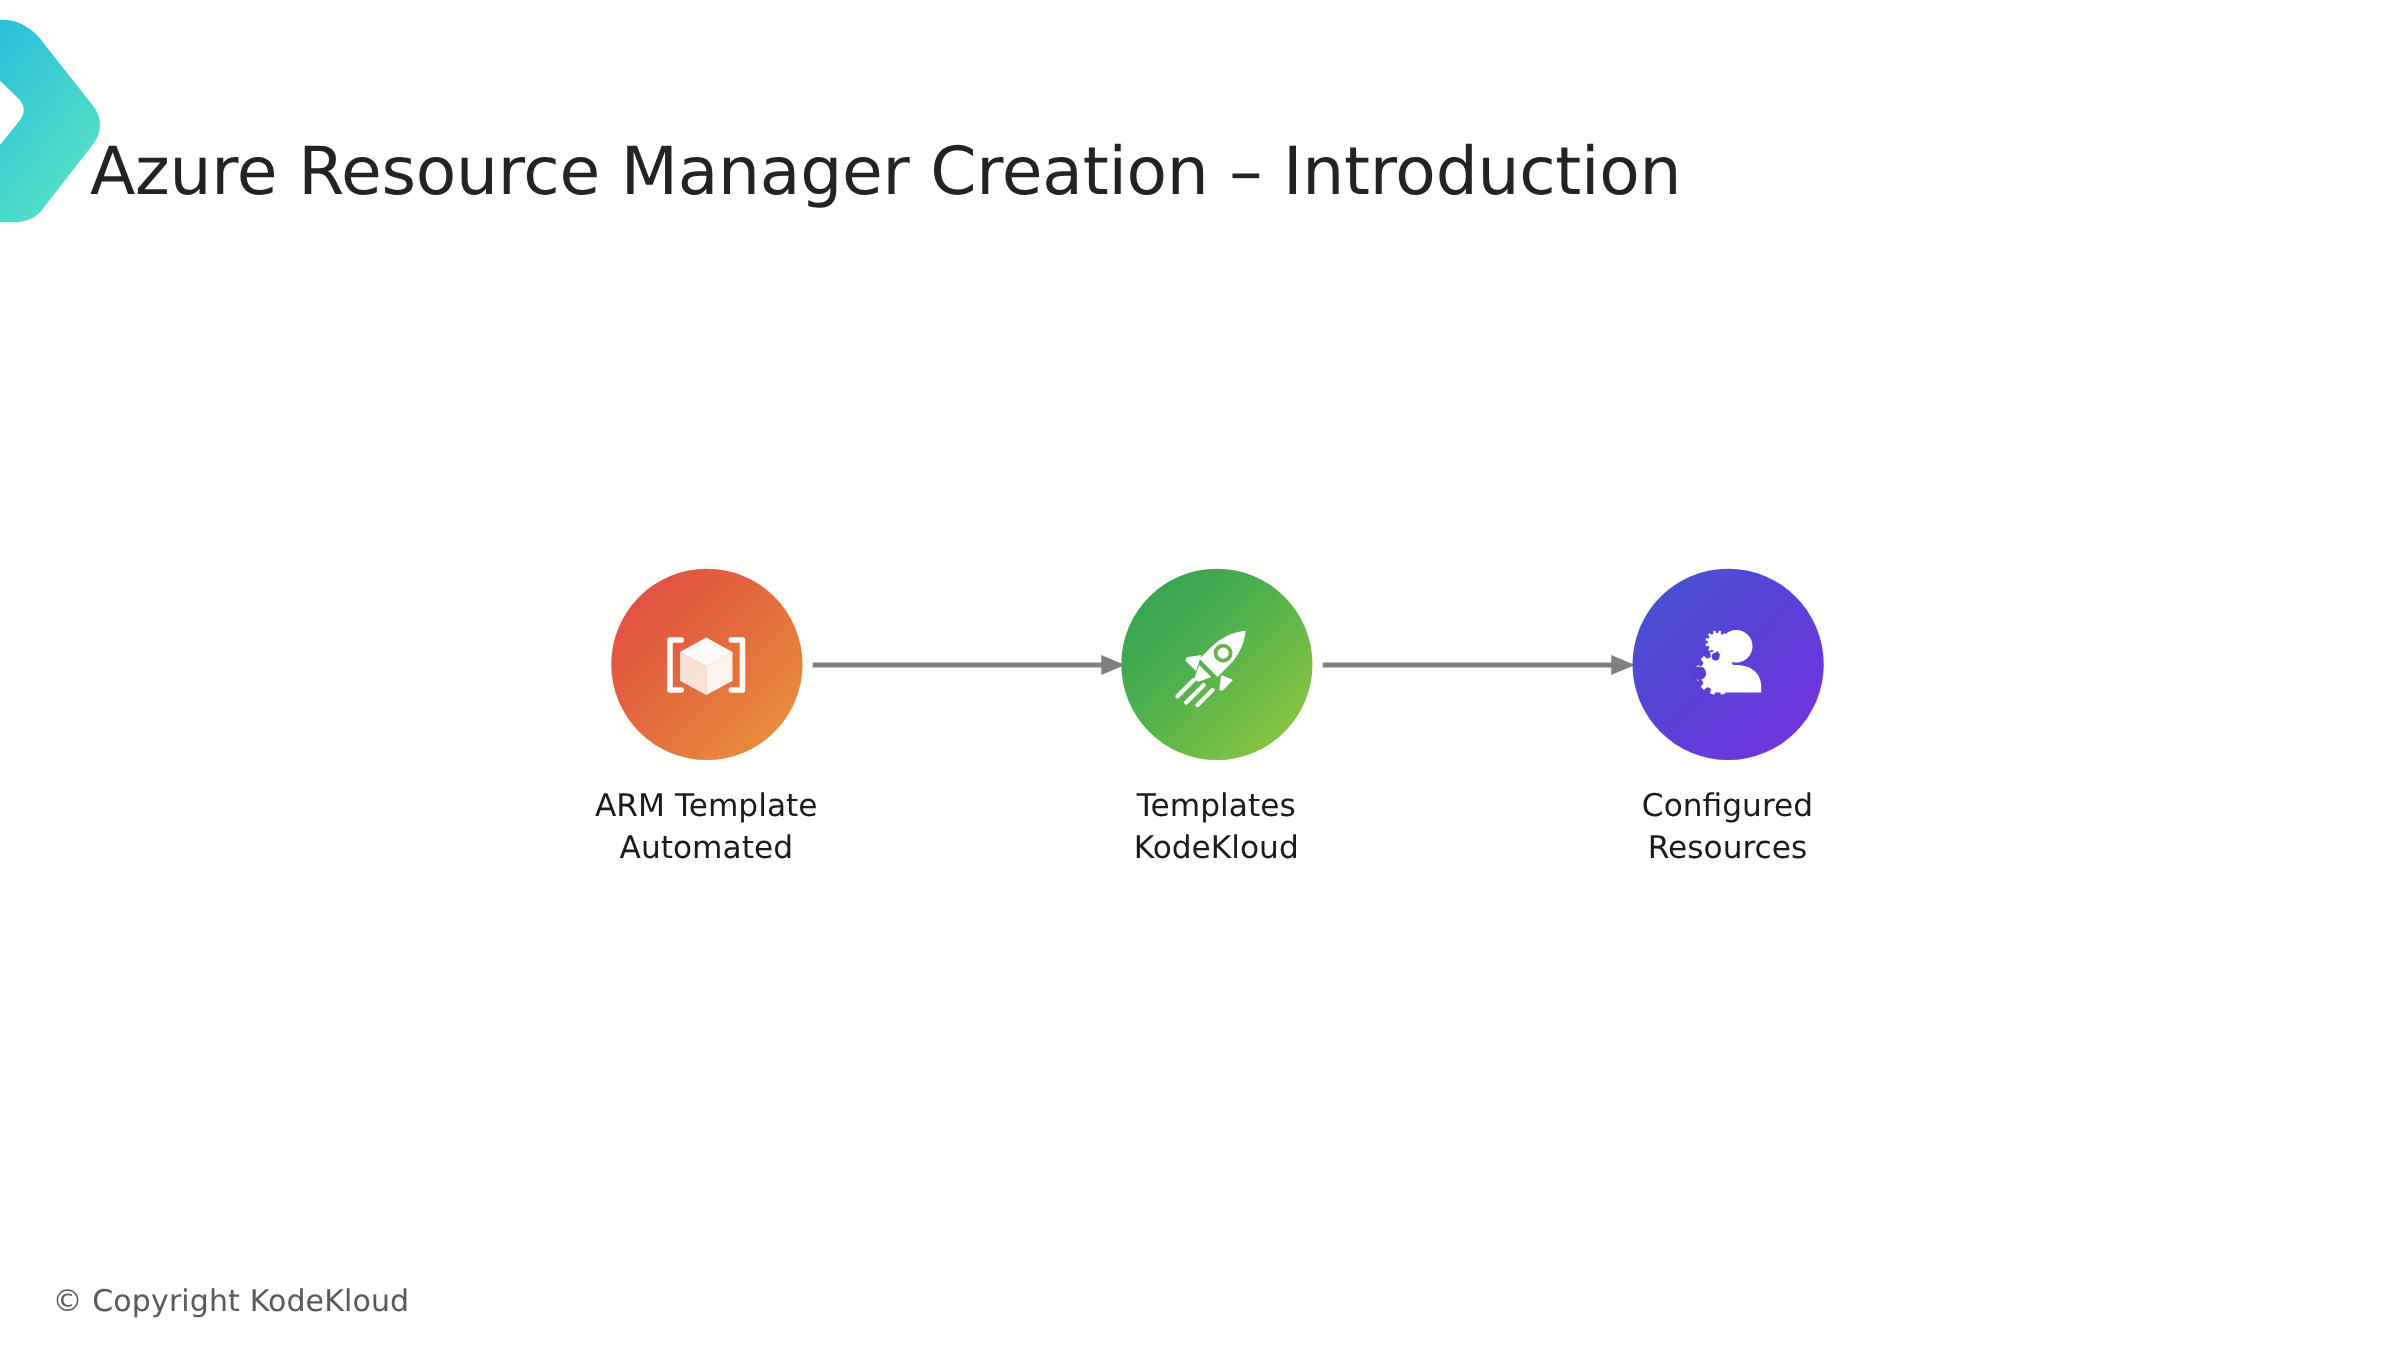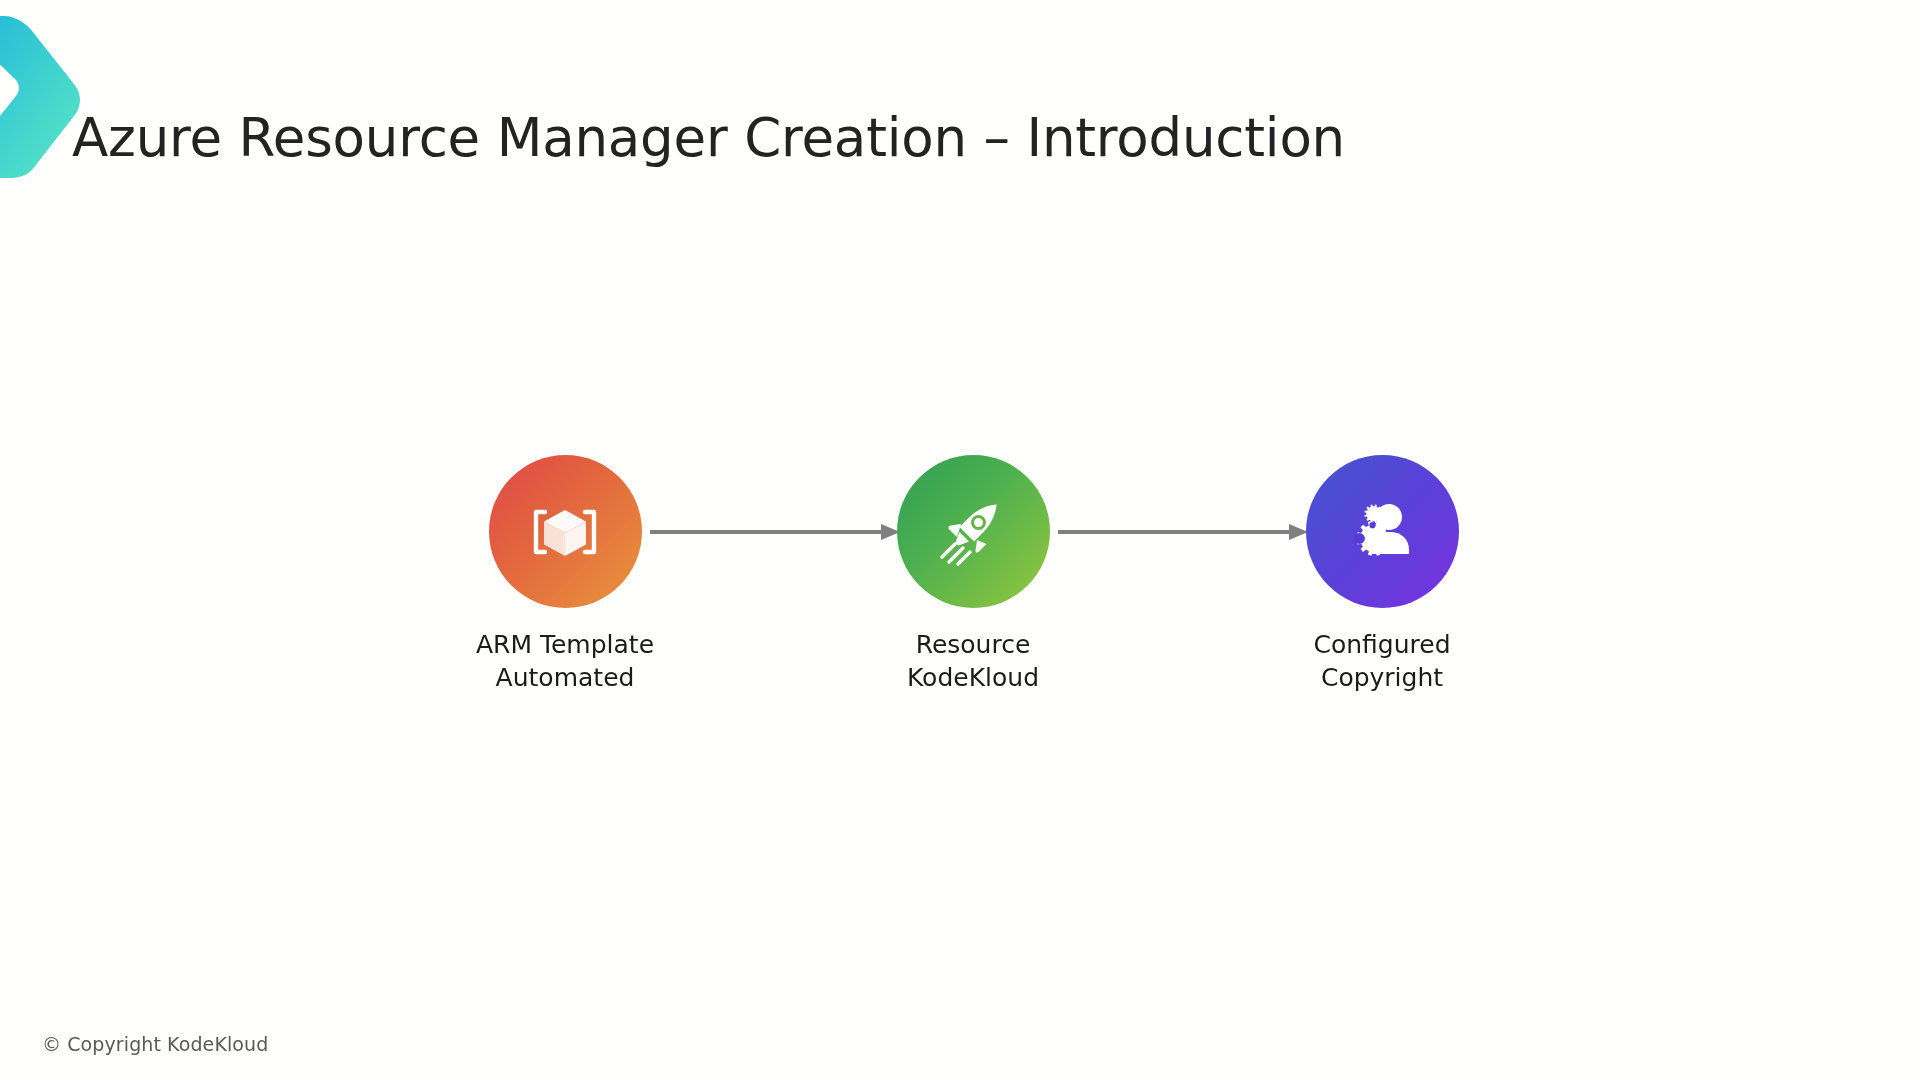--- a/index.html
+++ b/index.html
@@ -98,21 +98,21 @@
   }
   .connector.a0 { left: 650px;  width: 250px; }
   .connector.a1 { left: 1058px; width: 250px; }
 
   
   .footer-copyright {
     position: absolute;
     left: 42px;
     bottom: 25px;
     font-family: "DejaVu Sans", sans-serif;
-    font-size: 19px;
+    font-size: 24px;
     color: #595959;
     letter-spacing: 0.1px;
   }
 </style>
 </head>
 <body>
 
 <div class="brand-chevron">
   <svg width="130" height="164" viewBox="0 0 130 164" xmlns="http://www.w3.org/2000/svg" aria-hidden="true">
     <defs>
@@ -192,21 +192,21 @@
 
           <circle cx="45.5" cy="30.5" r="6" fill="none" stroke="#6ab24a" stroke-width="3"></circle>
 
           <line x1="22" y1="52" x2="9" y2="65" stroke="#ffffff" stroke-width="3.4" stroke-linecap="round"></line>
           <line x1="30" y1="56" x2="16" y2="70" stroke="#ffffff" stroke-width="3.4" stroke-linecap="round"></line>
           <line x1="37" y1="60" x2="25" y2="72" stroke="#ffffff" stroke-width="3.4" stroke-linecap="round"></line>
         </svg>
       </span>
     </div>
     <div class="stage-label">
-      <div>Resource</div>
+      <div>Templates</div>
       <div>KodeKloud</div>
     </div>
   </div>
 
   <div class="connector a1">
     <svg width="250" height="26" viewBox="0 0 250 26" xmlns="http://www.w3.org/2000/svg" aria-hidden="true">
       <line x1="0" y1="13" x2="233" y2="13" stroke="#808080" stroke-width="4"></line>
       <polygon points="231,5 250,13 231,21" fill="#808080"></polygon>
     </svg>
   </div>
@@ -230,19 +230,19 @@
           <circle cx="17.5" cy="46.5" r="5.4" fill="#5c3ad6"></circle>
 
           <path d="M 30 34
                    l 3.0 0.8 1.4 -2.5 -2.0 -2.4 2.2 -2.2 2.4 2.0 2.5 -1.4 -0.8 -3.0 3.0 -0.8 0.8 3.0 2.9 0 0.8 -3.0 3.0 0.8 -0.8 3.0 2.5 1.4 2.4 -2.0 2.2 2.2 -2.0 2.4 1.4 2.5 3.0 -0.8 0.8 3.0 -3.0 0.8 0 2.9 3.0 0.8 -0.8 3.0 -3.0 -0.8 -1.4 2.5 2.0 2.4 -2.2 2.2 -2.4 -2.0 -2.5 1.4 0.8 3.0 -3.0 0.8 -0.8 -3.0 -2.9 0 -0.8 3.0 -3.0 -0.8 0.8 -3.0 -2.5 -1.4 -2.4 2.0 -2.2 -2.2 2.0 -2.4 -1.4 -2.5 -3.0 0.8 -0.8 -3.0 3.0 -0.8 0 -2.9 -3.0 -0.8 Z" fill="#ffffff" transform="translate(4,-3) scale(0.63)"></path>
           <circle cx="30.5" cy="33.2" r="3.1" fill="#5c3ad6"></circle>
         </svg>
       </span>
     </div>
     <div class="stage-label">
       <div>Configured</div>
-      <div>Copyright</div>
+      <div>Resources</div>
     </div>
   </div>
 
 </div>
 
 <div class="footer-copyright">© Copyright KodeKloud</div>
 
 </body></html>

